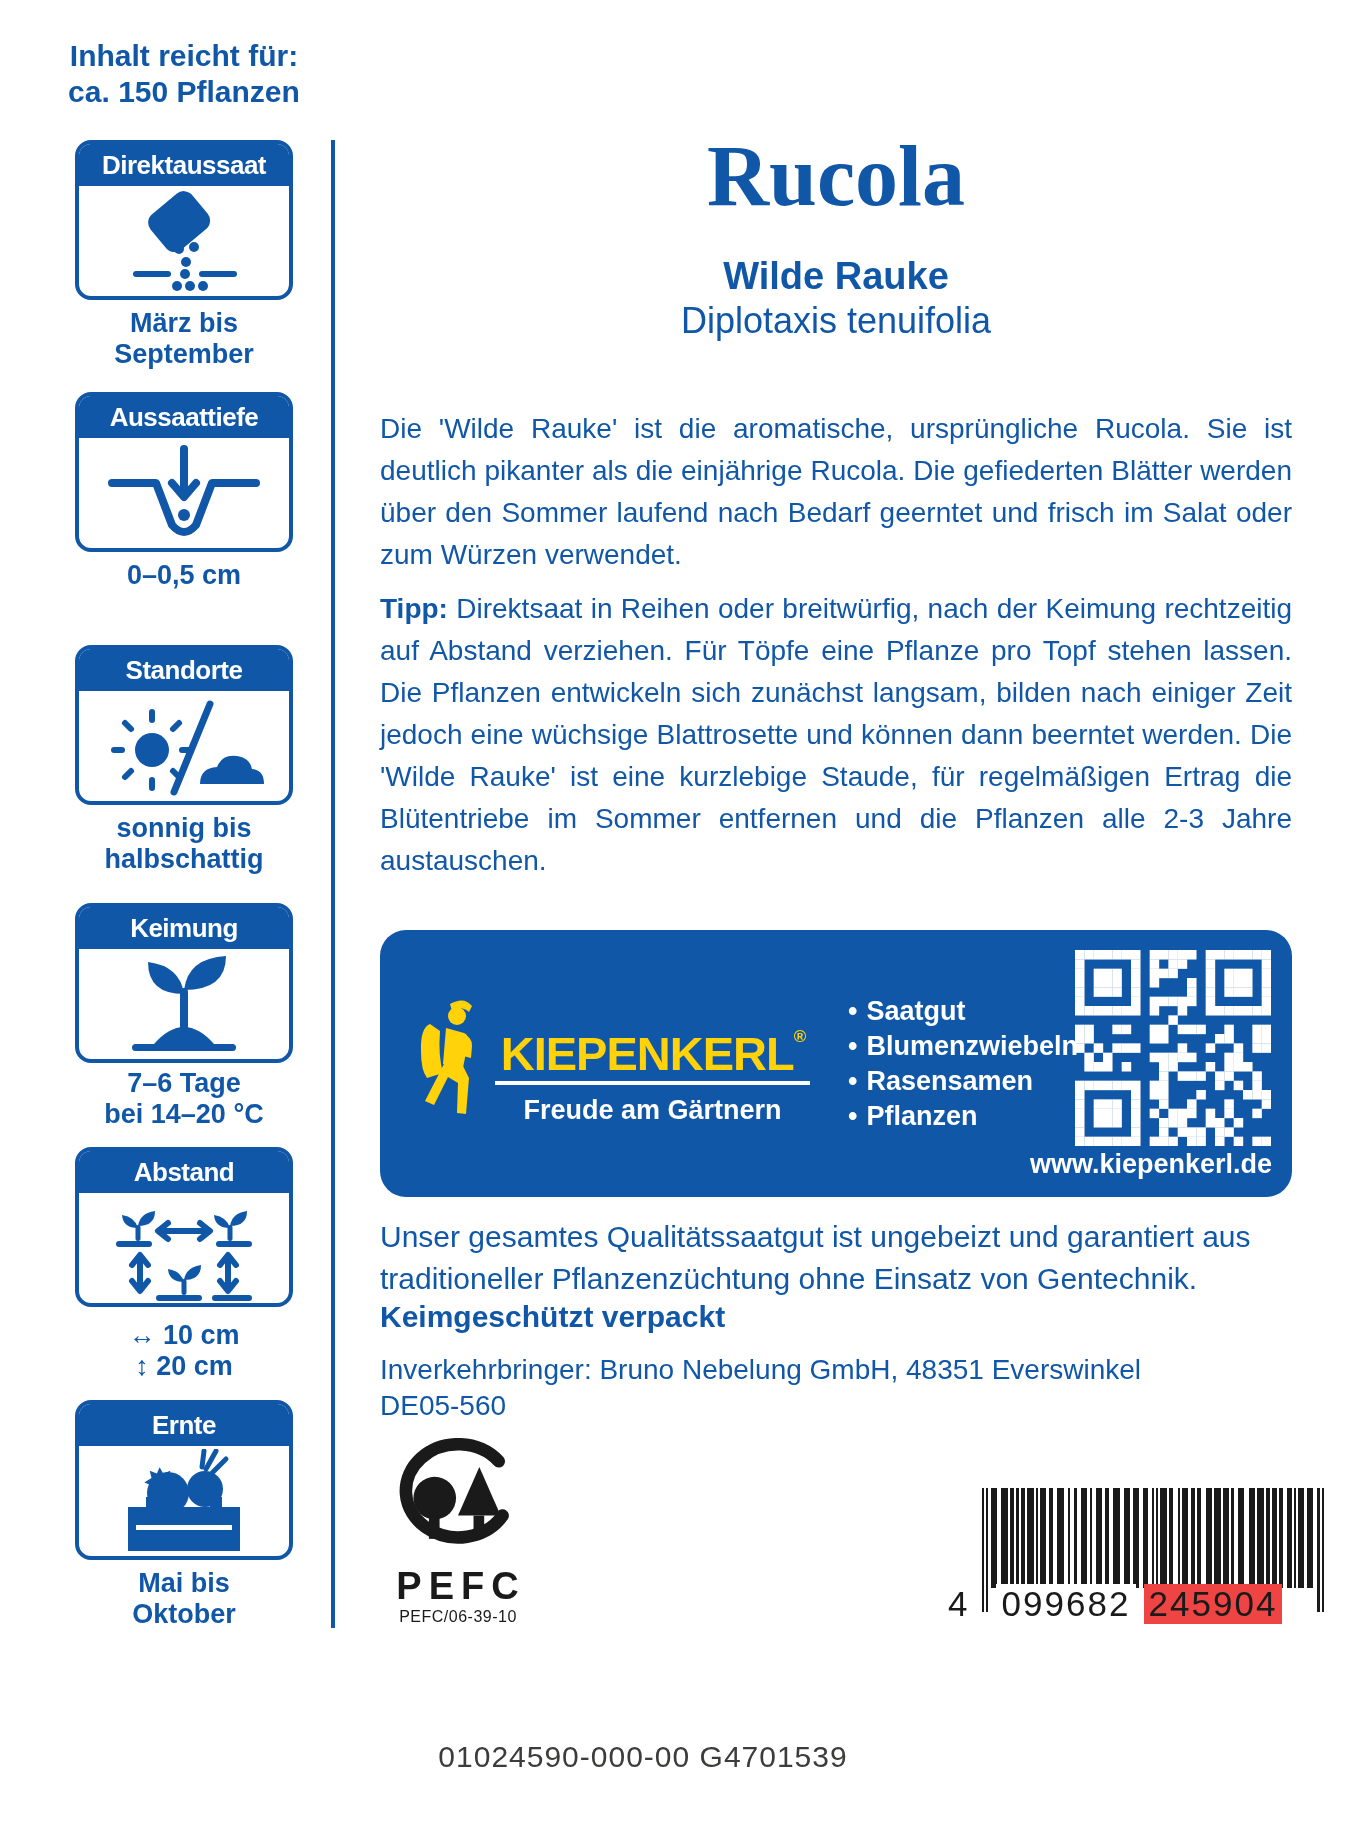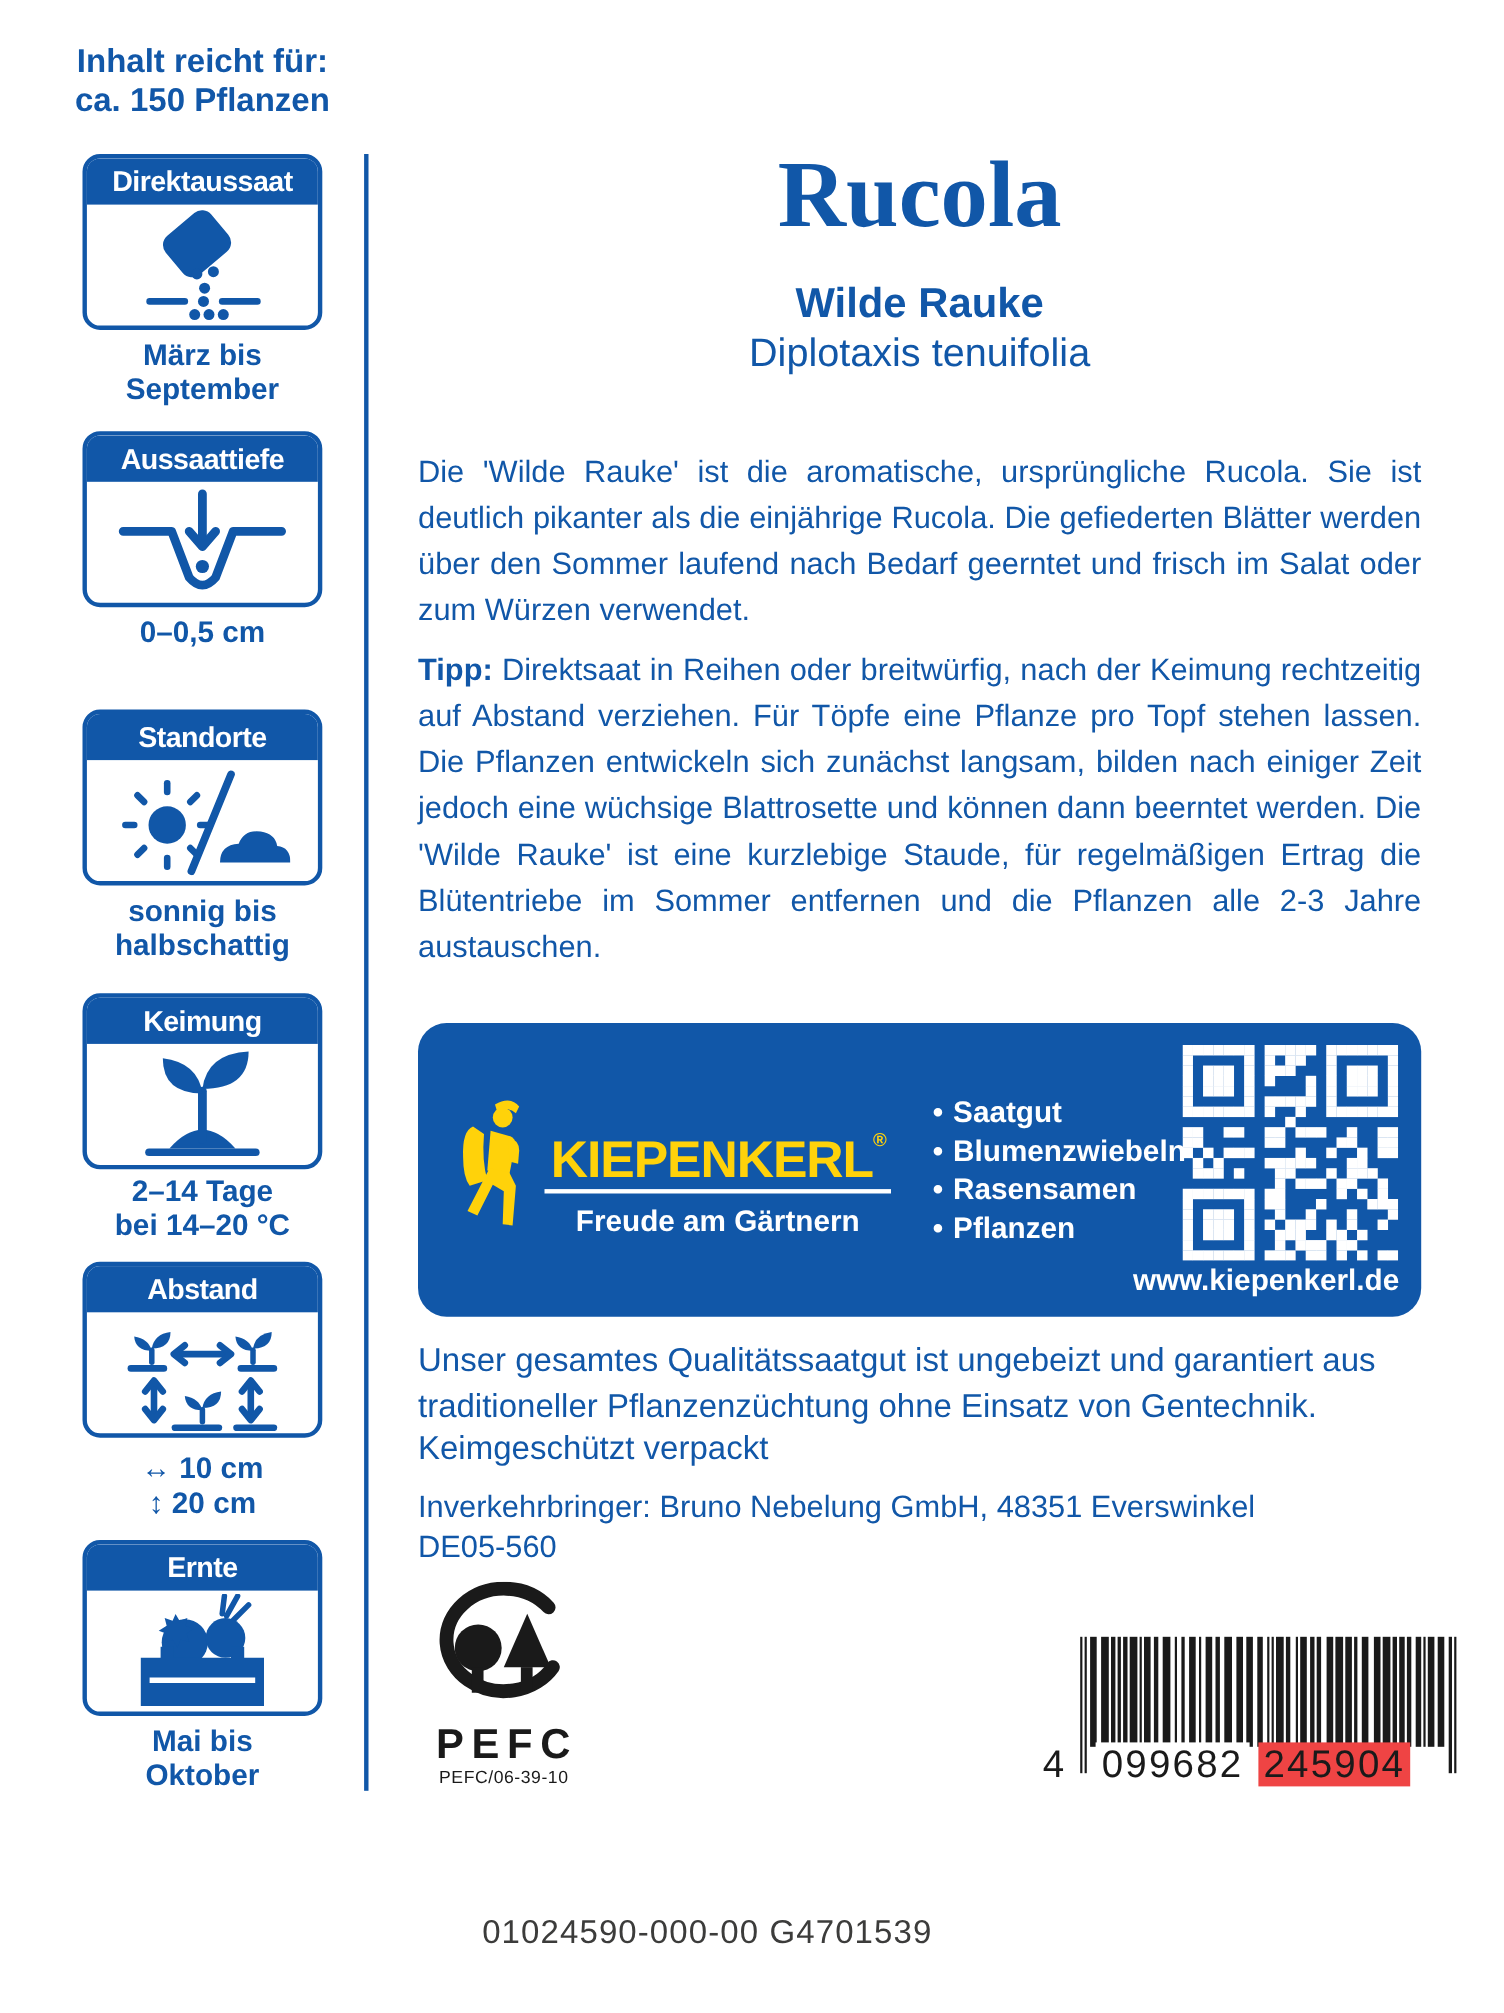--- a/index.html
+++ b/index.html
@@ -43,21 +43,21 @@
   .brand{left:112px;top:96px;width:322px;text-align:center;color:var(--yellow);font-weight:bold;font-size:47px;letter-spacing:-1px;white-space:nowrap;}
   .brand sup{font-size:17px;vertical-align:28px;}
   .brandline{left:115px;top:151px;width:315px;height:4px;background:#ffffff;}
   .slogan{left:115px;top:165px;width:315px;text-align:center;color:#ffffff;font-weight:bold;font-size:27px;}
   .products{left:468px;top:64px;color:#ffffff;font-weight:bold;font-size:27px;line-height:35px;list-style:none;}
   .products li .blt{margin-right:9px;}
   .qr{left:695px;top:20px;width:196px;height:196px;}
   .weburl{left:520px;top:219px;width:372px;text-align:right;color:#ffffff;font-weight:bold;font-size:27px;}
 
   .quality{top:1216px;left:0;width:912px;font-size:30px;line-height:42px;color:var(--blue);}
-  .keim{top:1300px;left:0;width:912px;font-size:30px;font-weight:normal;color:var(--blue);}
+  .keim{top:1300px;left:0;width:912px;font-size:30px;font-weight:bold;color:var(--blue);}
   .distrib{top:1352px;left:0;width:912px;font-size:28px;line-height:36px;color:var(--blue);}
 
   
   .pefc{left:378px;top:1438px;width:160px;text-align:center;color:var(--black);}
   .pefc .logo{width:136px;height:128px;margin:0 auto;display:block;}
   .pefc .word{font-size:38px;font-weight:bold;letter-spacing:7px;line-height:40px;margin-left:6px;}
   .pefc .cert{font-size:16px;font-weight:normal;letter-spacing:0.5px;margin-top:2px;}
 
   
   .barcode{left:948px;top:1488px;width:345px;height:140px;color:var(--black);}
@@ -154,21 +154,21 @@
       <svg width="160" height="104" viewBox="0 0 160 104">
         <rect class="fl" x="28" y="92" width="104" height="7" rx="3.5"></rect>
         <path class="fl" d="M50 92 Q80 58 110 92 Z"></path>
         <rect class="fl" x="76" y="36" width="8" height="52" rx="4"></rect>
         <path class="fl" d="M80 42 Q76 14 44 10 Q44 42 80 42 Z"></path>
         <path class="fl" d="M80 38 Q84 6 122 4 Q122 38 80 38 Z"></path>
       </svg>
     </div>
   </div>
   <div class="abs caption" style="top:1068px">
-    <div>2–14 Tage</div>
+    <div>7–6 Tage</div>
     <div>bei 14–20 °C</div>
   </div>
 
   <div class="abs sbox" style="top:1147px">
     <div class="hd">Abstand</div>
     <div class="ic">
       <svg width="160" height="106" viewBox="0 0 160 106">
         <defs>
           <g id="ssprout">
             <rect class="fl" x="-2.5" y="-16" width="5" height="16" rx="2.5"></rect>

